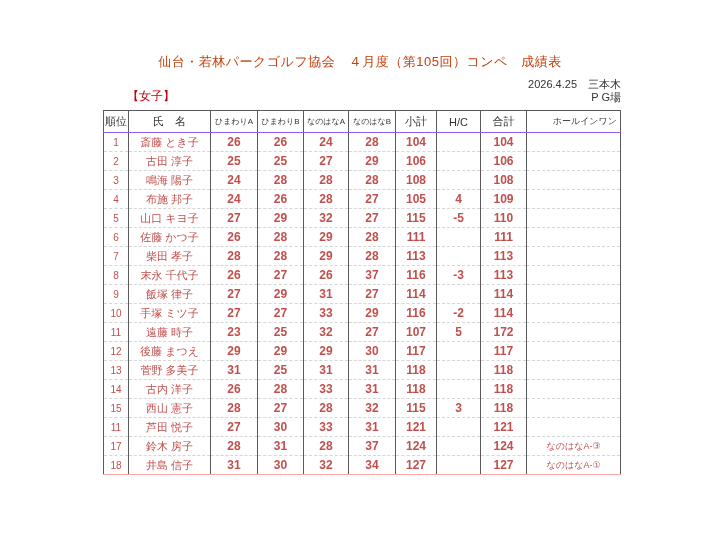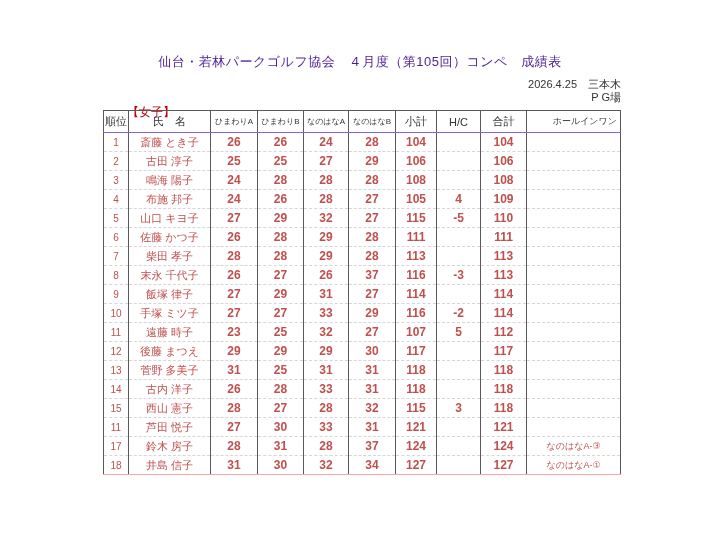--- a/index.html
+++ b/index.html
@@ -2,28 +2,28 @@
 <html><head>
 <meta charset="utf-8">
 <style>
   html,body{margin:0;padding:0;background:#ffffff;}
   .sheet{
     position:relative;width:720px;height:540px;background:#ffffff;overflow:hidden;
     font-family:"Liberation Sans","DejaVu Sans",sans-serif;color:#333333;
   }
   .title{
     position:absolute;top:53px;left:0;width:720px;text-align:center;
-    font-size:13px;color:#4c1d95;letter-spacing:0.5px;white-space:nowrap;
+    font-size:13px;color:#c2410c;letter-spacing:0.5px;white-space:nowrap;
   }
   .dateblock{
     position:absolute;top:78px;right:99px;text-align:right;
     font-size:11px;line-height:13px;color:#333333;
   }
   .division{
-    position:absolute;top:104px;left:127px;font-size:12px;color:#c00000;white-space:nowrap;
+    position:absolute;top:88px;left:127px;font-size:12px;color:#c00000;white-space:nowrap;
   }
   table.results{
     position:absolute;left:103px;top:110px;width:517px;
     border-collapse:collapse;table-layout:fixed;
     border:1px solid #595959;
   }
   table.results th, table.results td{
     border-left:1px solid #595959;border-right:1px solid #595959;
     padding:0;margin:0;overflow:hidden;white-space:nowrap;text-align:center;
     vertical-align:middle;
@@ -208,21 +208,21 @@
         </tr>
         <tr>
           <td class="col-rank">11</td>
           <td class="col-name">遠藤 時子</td>
           <td class="col-s1">23</td>
           <td class="col-s2">25</td>
           <td class="col-s3">32</td>
           <td class="col-s4">27</td>
           <td class="col-subtotal">107</td>
           <td class="col-hc">5</td>
-          <td class="col-total">112</td>
+          <td class="col-total">172</td>
           <td class="col-hio"></td>
         </tr>
         <tr>
           <td class="col-rank">12</td>
           <td class="col-name">後藤 まつえ</td>
           <td class="col-s1">29</td>
           <td class="col-s2">29</td>
           <td class="col-s3">29</td>
           <td class="col-s4">30</td>
           <td class="col-subtotal">117</td>

